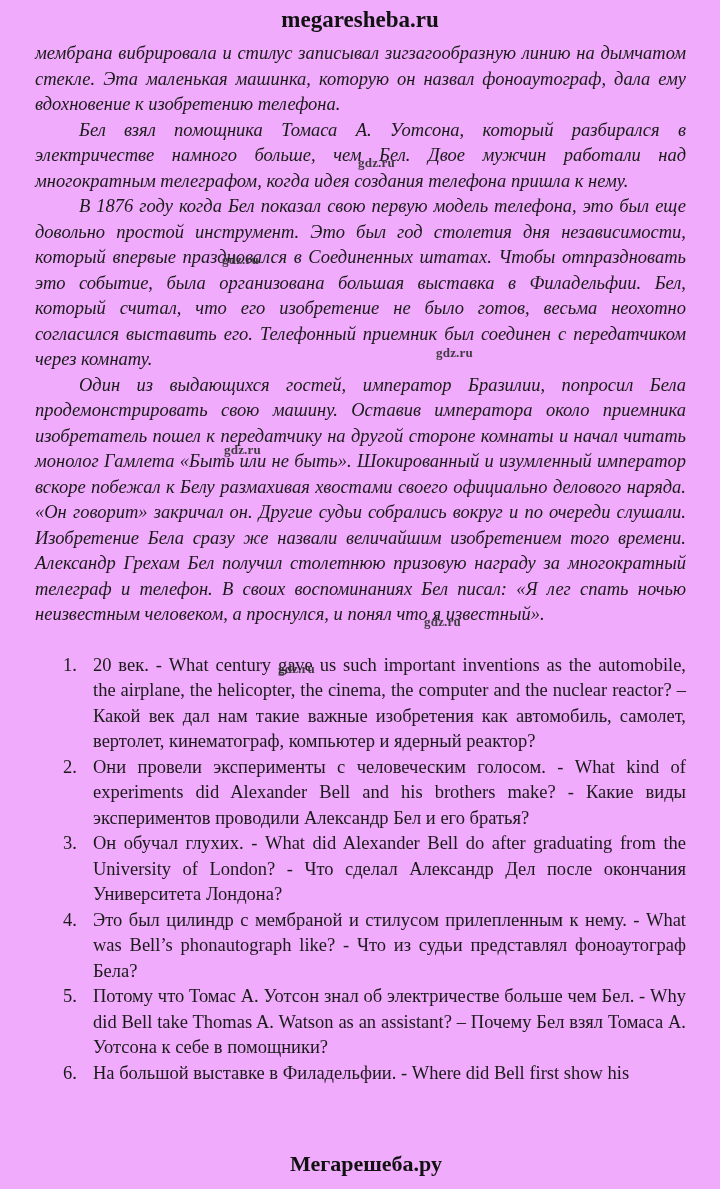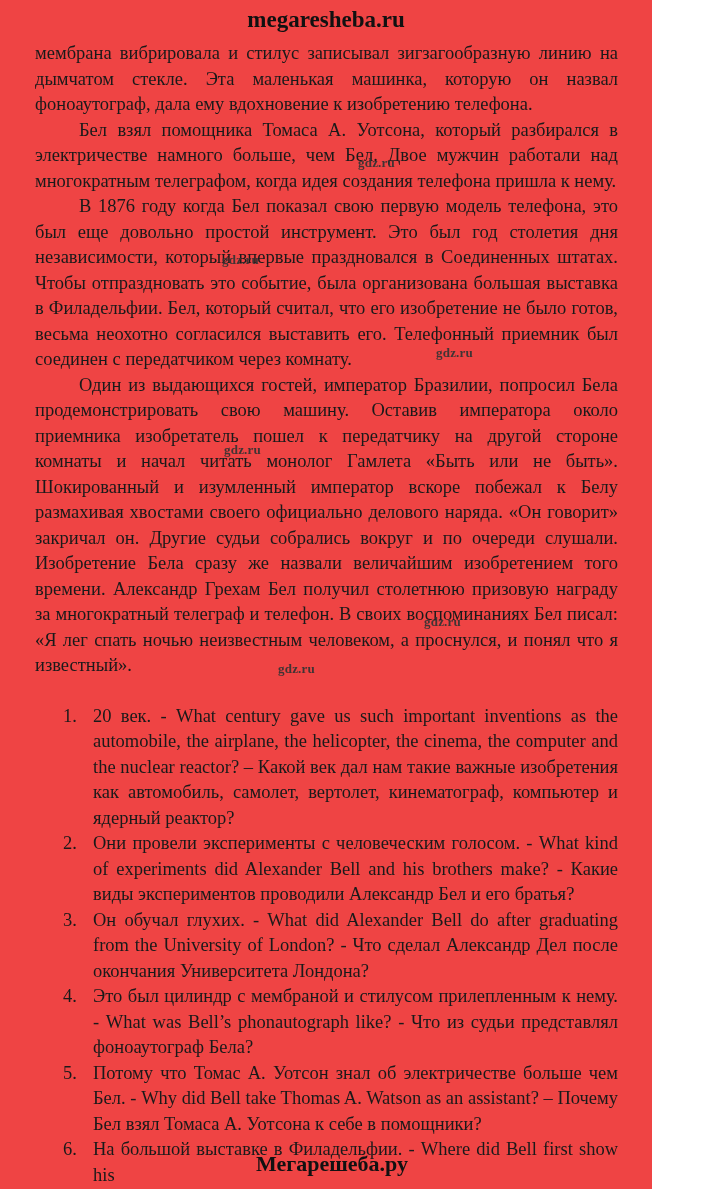--- a/index.html
+++ b/index.html
@@ -1,40 +1,40 @@
 <!DOCTYPE html>
 <html><head>
 <meta charset="utf-8">
 <style>
   html, body { margin: 0; padding: 0; background: #ffffff; }
   .page {
     position: relative;
-    width: 652px;
+    width: 720px;
     height: 1189px;
-    background: #ef4444;
+    background: #f0abfc;
     color: #1a1a1a;
     font-family: "Liberation Serif", "DejaVu Serif", serif;
     overflow: hidden;
     box-sizing: border-box;
   }
   .header-brand {
     padding-top: 5px;
     text-align: center;
     font-weight: bold;
     font-size: 23px;
     line-height: 30px;
     color: #111111;
   }
   .content {
     margin: 6px 34px 0 35px;
     font-size: 18.5px;
     line-height: 25.5px;
     text-align: justify;
   }
-  .para { margin: 0; text-indent: 44px; }
+  .para { margin: 0; text-indent: 44px; font-style: italic; }
   .para.no-indent { text-indent: 0; }
   .answers {
     margin-top: 25px;
     padding-left: 28px;
   }
   .answer-item { display: flex; }
   .answer-num {
     flex: 0 0 30px;
     width: 30px;
   }

